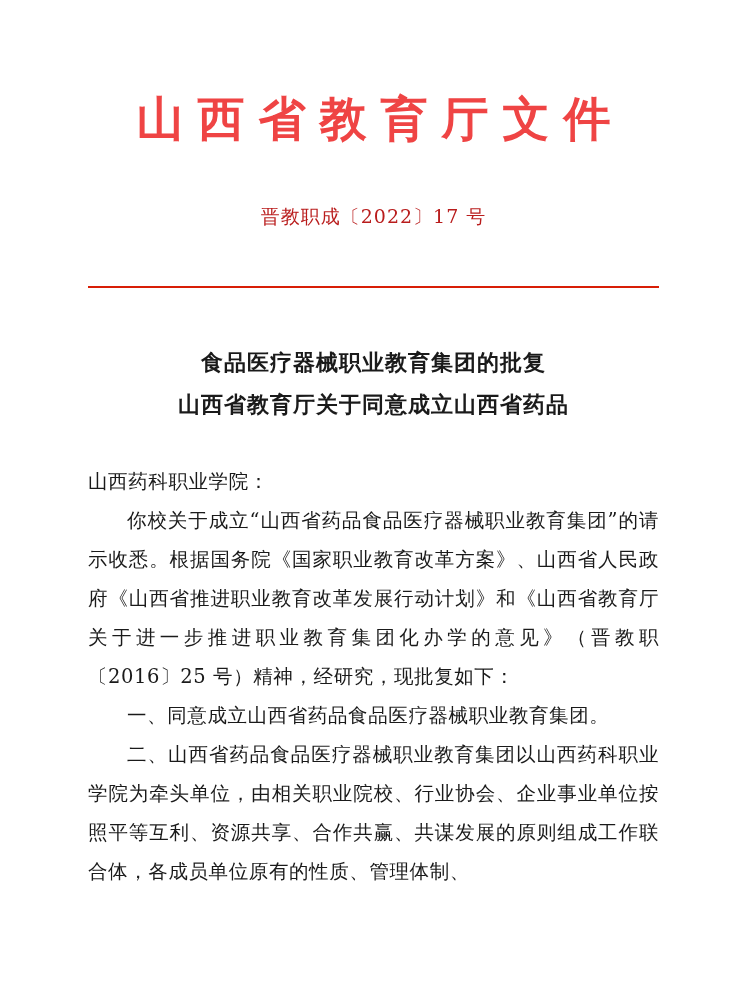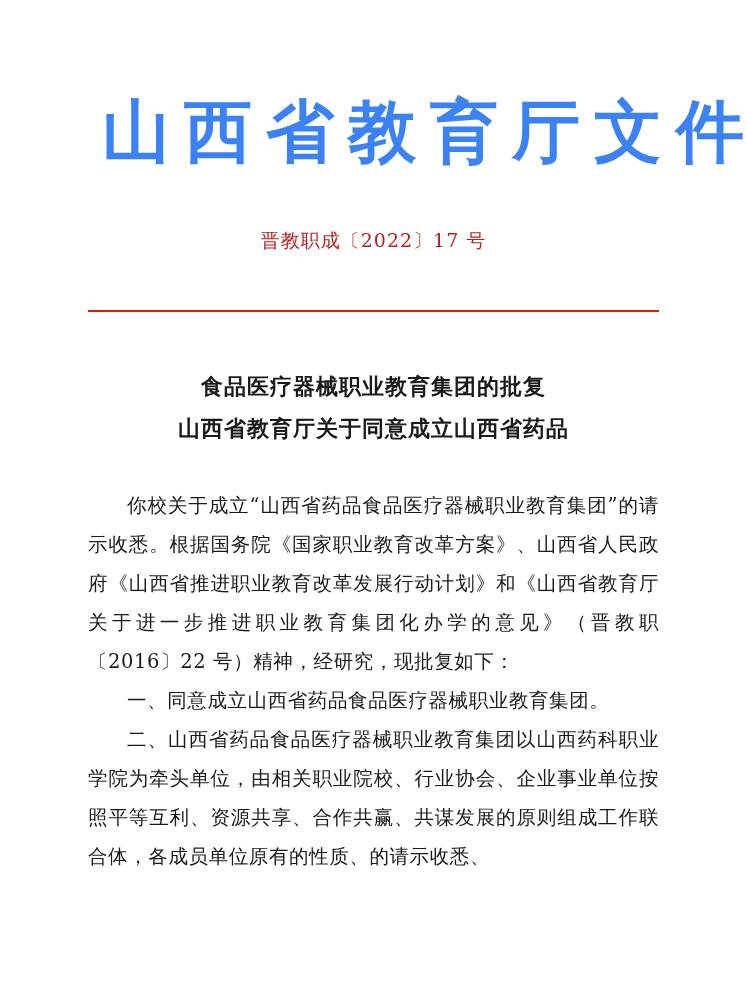--- a/index.html
+++ b/index.html
@@ -17,24 +17,24 @@
   .page {
     position: relative;
     width: 747px;
     height: 1004px;
     box-sizing: border-box;
     padding: 0 88px;
   }
   .masthead {
     margin-top: 92px;
     text-align: center;
-    color: #3b82f6;
+    color: #ef4444;
     font-family: "DejaVu Serif", "Liberation Serif", serif;
     font-weight: 700;
-    font-size: 68px;
+    font-size: 47px;
     letter-spacing: 14px;
     text-indent: 14px;
     line-height: 1.15;
     white-space: nowrap;
   }
   .doc-number {
     margin-top: 58px;
     text-align: center;
     font-size: 19px;
     letter-spacing: 1px;
@@ -82,18 +82,19 @@
   <div class="doc-number">晋教职成〔2022〕17 号</div>
 
   <div class="red-rule"></div>
 
   <div class="title-block">
     <span class="title-line">食品医疗器械职业教育集团的批复</span>
     <span class="title-line">山西省教育厅关于同意成立山西省药品</span>
   </div>
 
   <div class="body-block">
-    <p class="para indent">你校关于成立“山西省药品食品医疗器械职业教育集团”的请示收悉。根据国务院《国家职业教育改革方案》、山西省人民政府《山西省推进职业教育改革发展行动计划》和《山西省教育厅关于进一步推进职业教育集团化办学的意见》（晋教职〔2016〕22 号）精神，经研究，现批复如下：</p>
+    <p class="para">山西药科职业学院：</p>
+    <p class="para indent">你校关于成立“山西省药品食品医疗器械职业教育集团”的请示收悉。根据国务院《国家职业教育改革方案》、山西省人民政府《山西省推进职业教育改革发展行动计划》和《山西省教育厅关于进一步推进职业教育集团化办学的意见》（晋教职〔2016〕25 号）精神，经研究，现批复如下：</p>
     <p class="para indent">一、同意成立山西省药品食品医疗器械职业教育集团。</p>
-    <p class="para indent">二、山西省药品食品医疗器械职业教育集团以山西药科职业学院为牵头单位，由相关职业院校、行业协会、企业事业单位按照平等互利、资源共享、合作共赢、共谋发展的原则组成工作联合体，各成员单位原有的性质、的请示收悉、</p>
+    <p class="para indent">二、山西省药品食品医疗器械职业教育集团以山西药科职业学院为牵头单位，由相关职业院校、行业协会、企业事业单位按照平等互利、资源共享、合作共赢、共谋发展的原则组成工作联合体，各成员单位原有的性质、管理体制、</p>
   </div>
 
 </div>
 
 </body></html>

